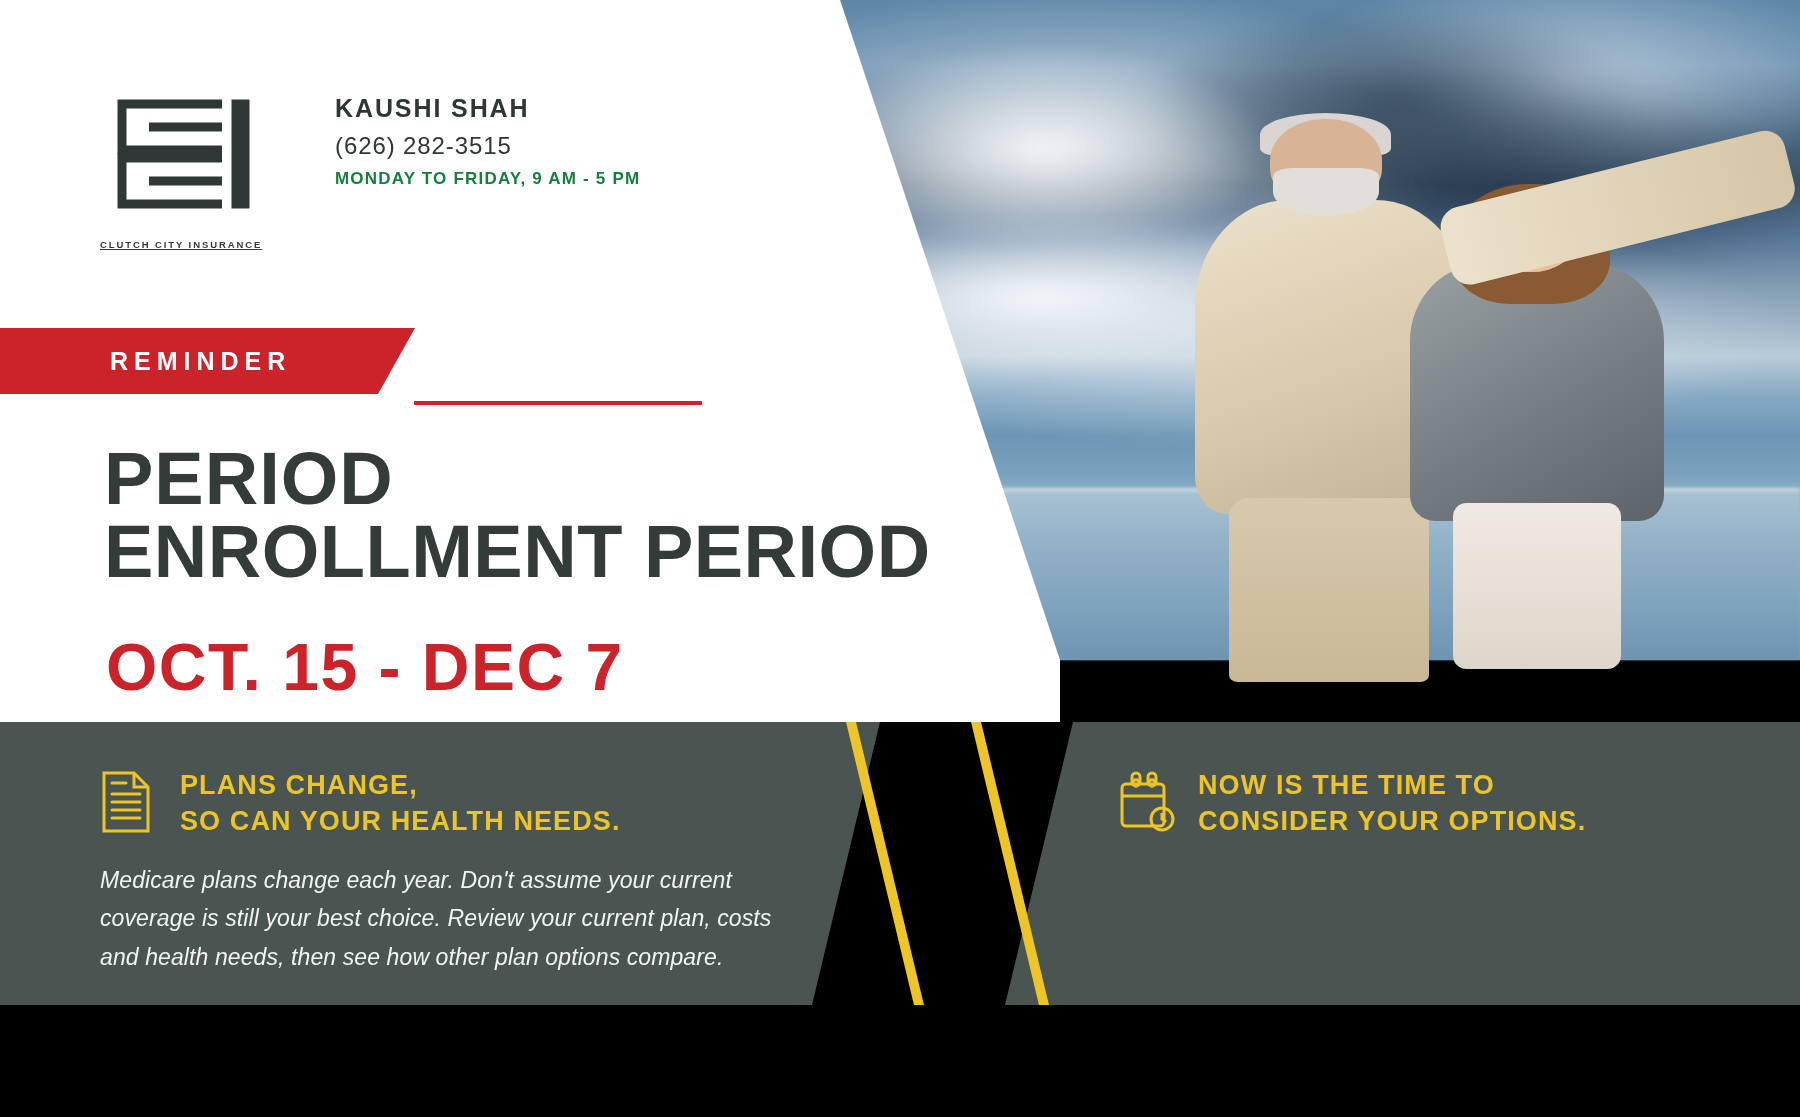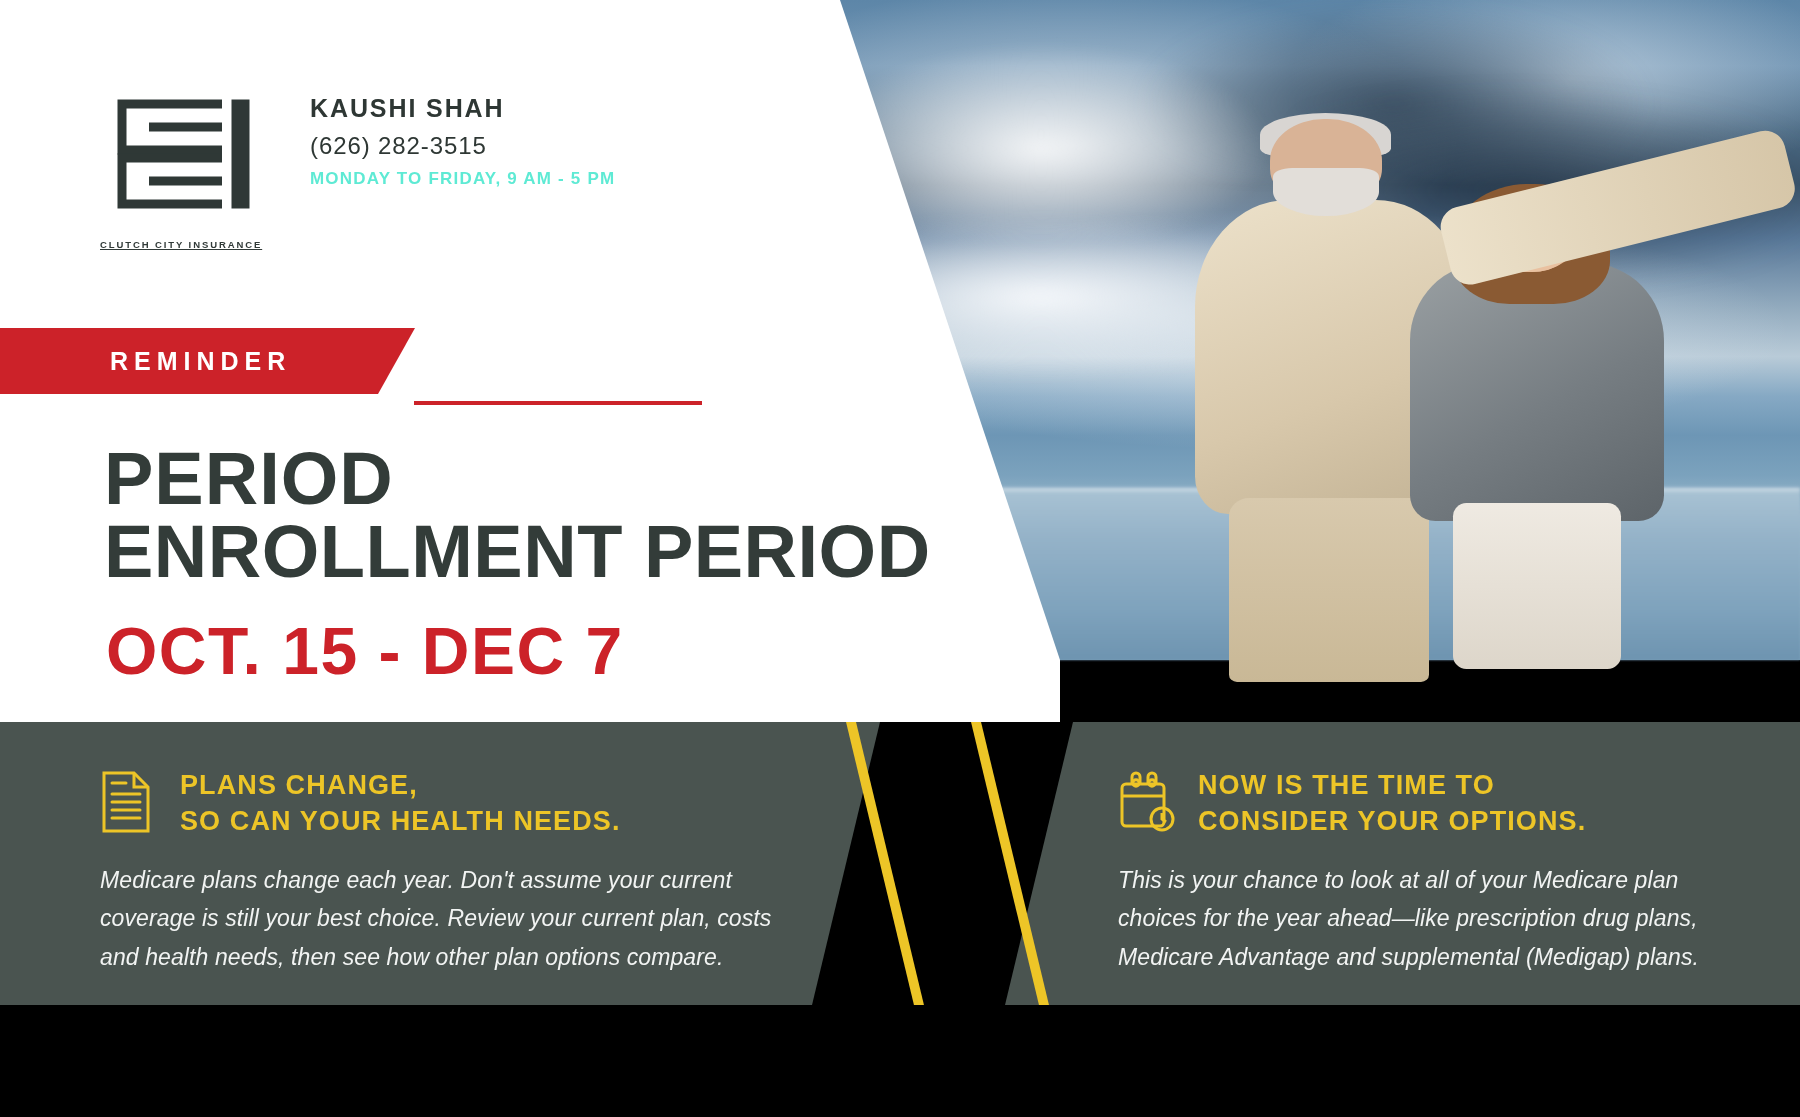--- a/index.html
+++ b/index.html
@@ -98,31 +98,31 @@
   }
 
   
   .header { position:absolute; left:100px; top:78px; display:flex; gap:58px; }
   .logo { width:152px; }
   .logo svg { display:block; }
   .logo-word {
     margin-top:9px; font-size:9.5px; letter-spacing:1.9px;
     color:#313a38; font-weight:700; text-align:center; white-space:nowrap;text-decoration:underline;
   }
-  .contact { padding-top:16px; }
+  .contact { padding-top:16px;margin-left:25px; }
   .contact .name {
     font-size:25px; font-weight:700; letter-spacing:1.9px; color:#2e3734;
     margin-bottom:9px;
   }
   .contact .email, .contact .phone {
     font-size:24px; font-weight:500; letter-spacing:.9px; color:#2e3734;
     margin-bottom:7px;
   }
   .contact .hours {
-    font-size:17px; font-weight:700; letter-spacing:1.2px; color:#5eead4;
+    font-size:17px; font-weight:700; letter-spacing:1.2px; color:#15803d;
     margin-top:9px;
   }
 
   
   .reminder {
     position:absolute; left:0; top:328px; width:415px; height:66px;
     background:#cc2229;
     clip-path:polygon(0 0, 415px 0, 378px 66px, 0 66px);
     display:flex; align-items:center;
   }
@@ -136,21 +136,21 @@
   }
 
   
   .headline {
     position:absolute; left:104px; top:443px;
     color:#333c39; font-weight:700;
     font-size:74px; line-height:.98; letter-spacing:1px;
   }
   .headline .l2 { letter-spacing:.5px; }
   .dates {
-    position:absolute; left:106px; top:613px;
+    position:absolute; left:106px; top:629px;
     color:#cc2229; font-weight:700; font-size:66px; letter-spacing:1.5px;
   }
 
   
   .panels {
     position:absolute; left:0; top:722px; width:1800px; height:283px;
     background:#000;
   }
   .panel {
     position:absolute; top:0; height:283px; background:#4a5450;
@@ -304,18 +304,17 @@
               <circle cx="44" cy="49" r="11" stroke-width="3"></circle>
               <path d="M44 43 V49 L48 52"></path>
             </g>
           </svg>
         </div>
         <div class="panel-title">
           <div>NOW IS THE TIME TO</div>
           <div>CONSIDER YOUR OPTIONS.</div>
         </div>
       </div>
-      <div class="panel-body">This is your chance to look at all of your Medicare plan choices for the year ahead—like prescription drug plans, Medicare Advantage and supplemental (Medigap) plans.</div>
     </div>
   </div>
 
 
 </div>
 
 </body></html>

